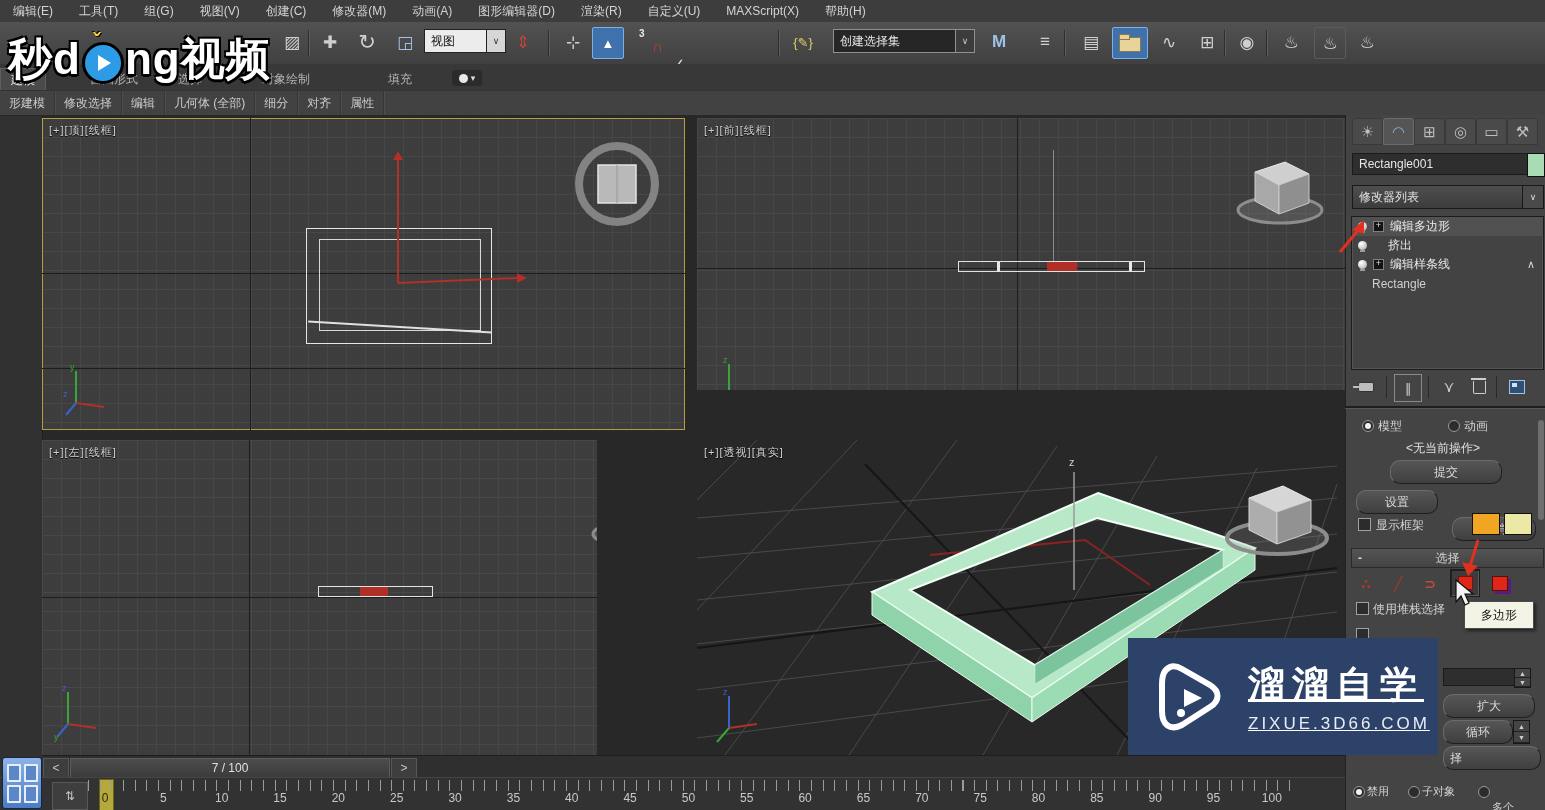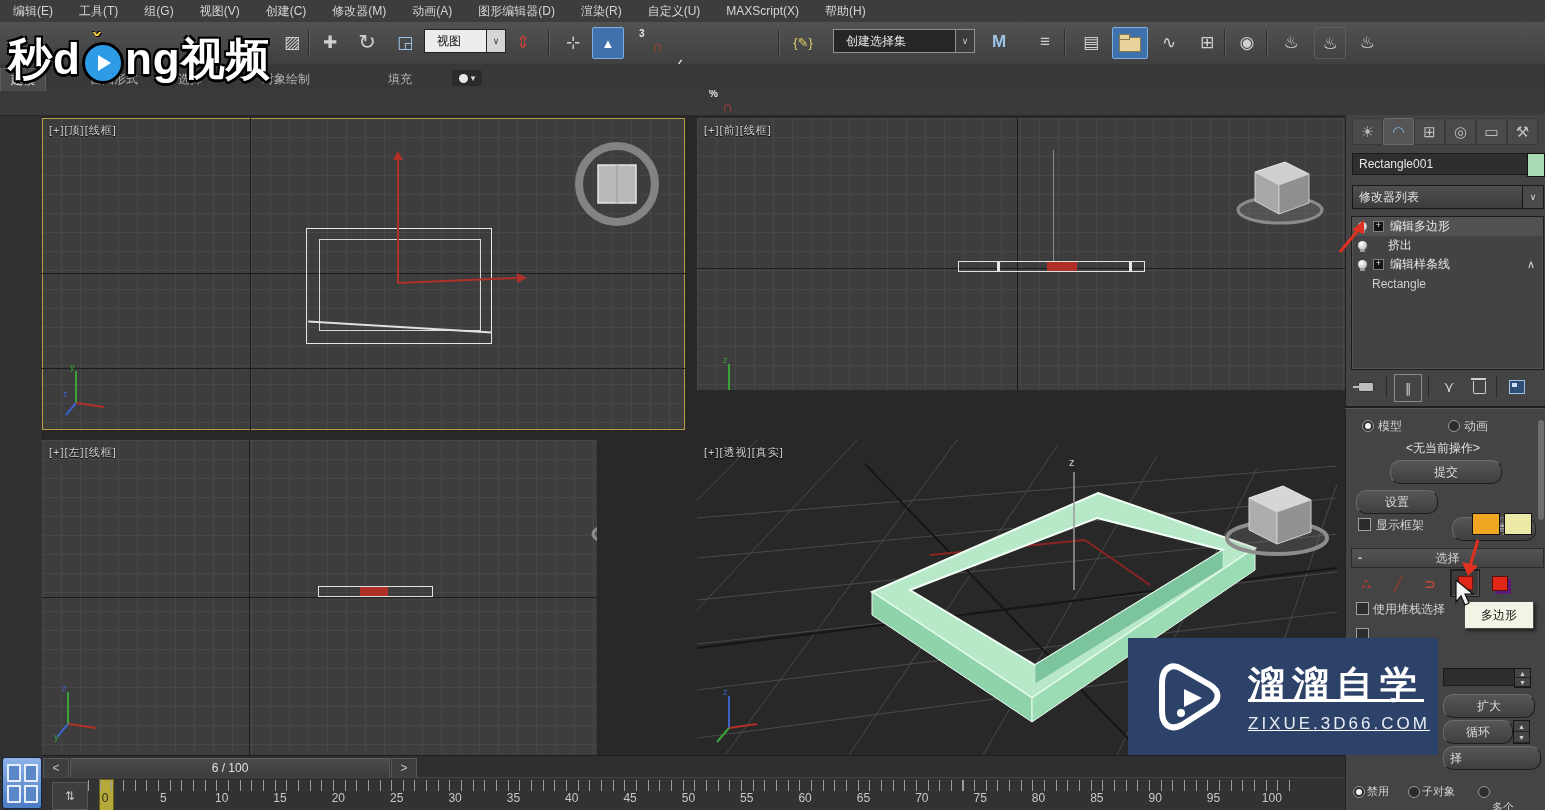--- a/index.html
+++ b/index.html
@@ -13,21 +13,21 @@
   
   #toolbar{left:0;top:22px;width:1545px;height:42px;background:linear-gradient(#525252,#404040);}
   .tbi{position:absolute;top:5px;width:30px;height:30px;display:flex;align-items:center;justify-content:center;
     color:#cfcfcf;font-size:17px;border-radius:2px;}
   .tbi.hl{background:#3f72ad;border:1px solid #7fb0e2;color:#fff;}
   .tbsep{position:absolute;top:8px;width:1px;height:26px;background:#2e2e2e;border-right:1px solid #5c5c5c;}
   .snap{position:relative;color:#c23b2e;font-weight:bold;font-size:15px;}
   .snaplbl{position:absolute;left:3px;top:1px;font-size:10px;color:#e8e8e8;font-weight:bold;}
   .snapmag{position:absolute;right:3px;bottom:2px;}
   .combo{position:absolute;top:8px;height:22px;display:flex;align-items:center;font-size:12px;}
-  .combo .cfield{flex:1;height:100%;display:flex;align-items:center;padding:0 12px;}
+  .combo .cfield{flex:1;height:100%;display:flex;align-items:center;padding:0 6px;}
   .combo .cbtn{width:18px;height:100%;display:flex;align-items:center;justify-content:center;font-size:9px;}
   #combo-view{left:424px;width:82px;}
   #combo-view .cfield{background:#ececec;color:#111;border:1px solid #222;}
   #combo-view .cbtn{background:#d6d6d6;color:#333;border:1px solid #222;border-left:none;}
   #combo-selset{left:833px;width:142px;}
   #combo-selset .cfield{background:#262626;color:#e8e8e8;border:1px solid #909090;}
   #combo-selset .cbtn{background:#3c3c3c;color:#ccc;border:1px solid #909090;border-left:none;}
   .folder-icon{position:absolute;left:1112px;top:5px;width:34px;height:30px;background:#3f72ad;border:1px solid #7fb0e2;border-radius:2px;}
   .folder-icon::before{content:"";position:absolute;left:6px;top:9px;width:20px;height:13px;background:#e8d49a;border:1px solid #8a7a4a;}
   .folder-icon::after{content:"";position:absolute;left:6px;top:6px;width:9px;height:4px;background:#e8d49a;border:1px solid #8a7a4a;}
@@ -218,20 +218,29 @@
     <div class="rtab active" style="left:0px">建模</div>
     <div class="rtab" style="left:80px">自由形式</div>
     <div class="rtab" style="left:168px">选择</div>
     <div class="rtab" style="left:252px">对象绘制</div>
     <div class="rtab" style="left:378px">填充</div>
     <div class="rmore">
         <i></i>
         <span>▾</span>
       </div>
   </div>
+  <div id="ribbonrow2" class="abs">
+    <span>形建模</span>
+    <span>修改选择</span>
+    <span>编辑</span>
+    <span>几何体 (全部)</span>
+    <span>细分</span>
+    <span>对齐</span>
+    <span>属性</span>
+  </div>
 
   <div id="vpzone" class="abs"></div>
   <div id="leftstrip" class="abs"></div>
 
   <div class="vp active abs" style="left:42px;top:118px;width:643px;height:312px;">
     <div class="vplabel">[+][顶][线框]</div>
     <div class="darkv" style="left:208px"></div>
     <div class="darkh" style="top:155px"></div>
     <div class="darkh" style="top:250px"></div>
     <div class="wirerect" style="left:264px;top:110px;width:184px;height:114px;"></div>
@@ -450,21 +459,21 @@
 
   <div class="radio on abs" style="left:1353px;top:786px;"></div>
   <div class="lab" style="left:1367px;top:784px;font-size:11px">禁用</div>
   <div class="radio abs" style="left:1408px;top:786px;"></div>
   <div class="lab" style="left:1422px;top:784px;font-size:11px">子对象</div>
   <div class="radio abs" style="left:1478px;top:786px;"></div>
   <div class="lab" style="left:1492px;top:800px;font-size:11px">多个</div>
 
   <div id="timelinerow" class="abs">
     <div class="tlbtn" style="left:1px">&lt;</div>
-    <div id="tlslider">6 / 100</div>
+    <div id="tlslider">7 / 100</div>
     <div class="tlbtn" style="left:349px">&gt;</div>
   </div>
   <div id="trackbar" class="abs">
     <div id="tmarker"></div>
     <div id="ticks"></div>
     <div id="rulerlabels">
       <span style="color:#2b2b1a">0</span>
         <span>5</span>
       <span>10</span>
         <span>15</span>

